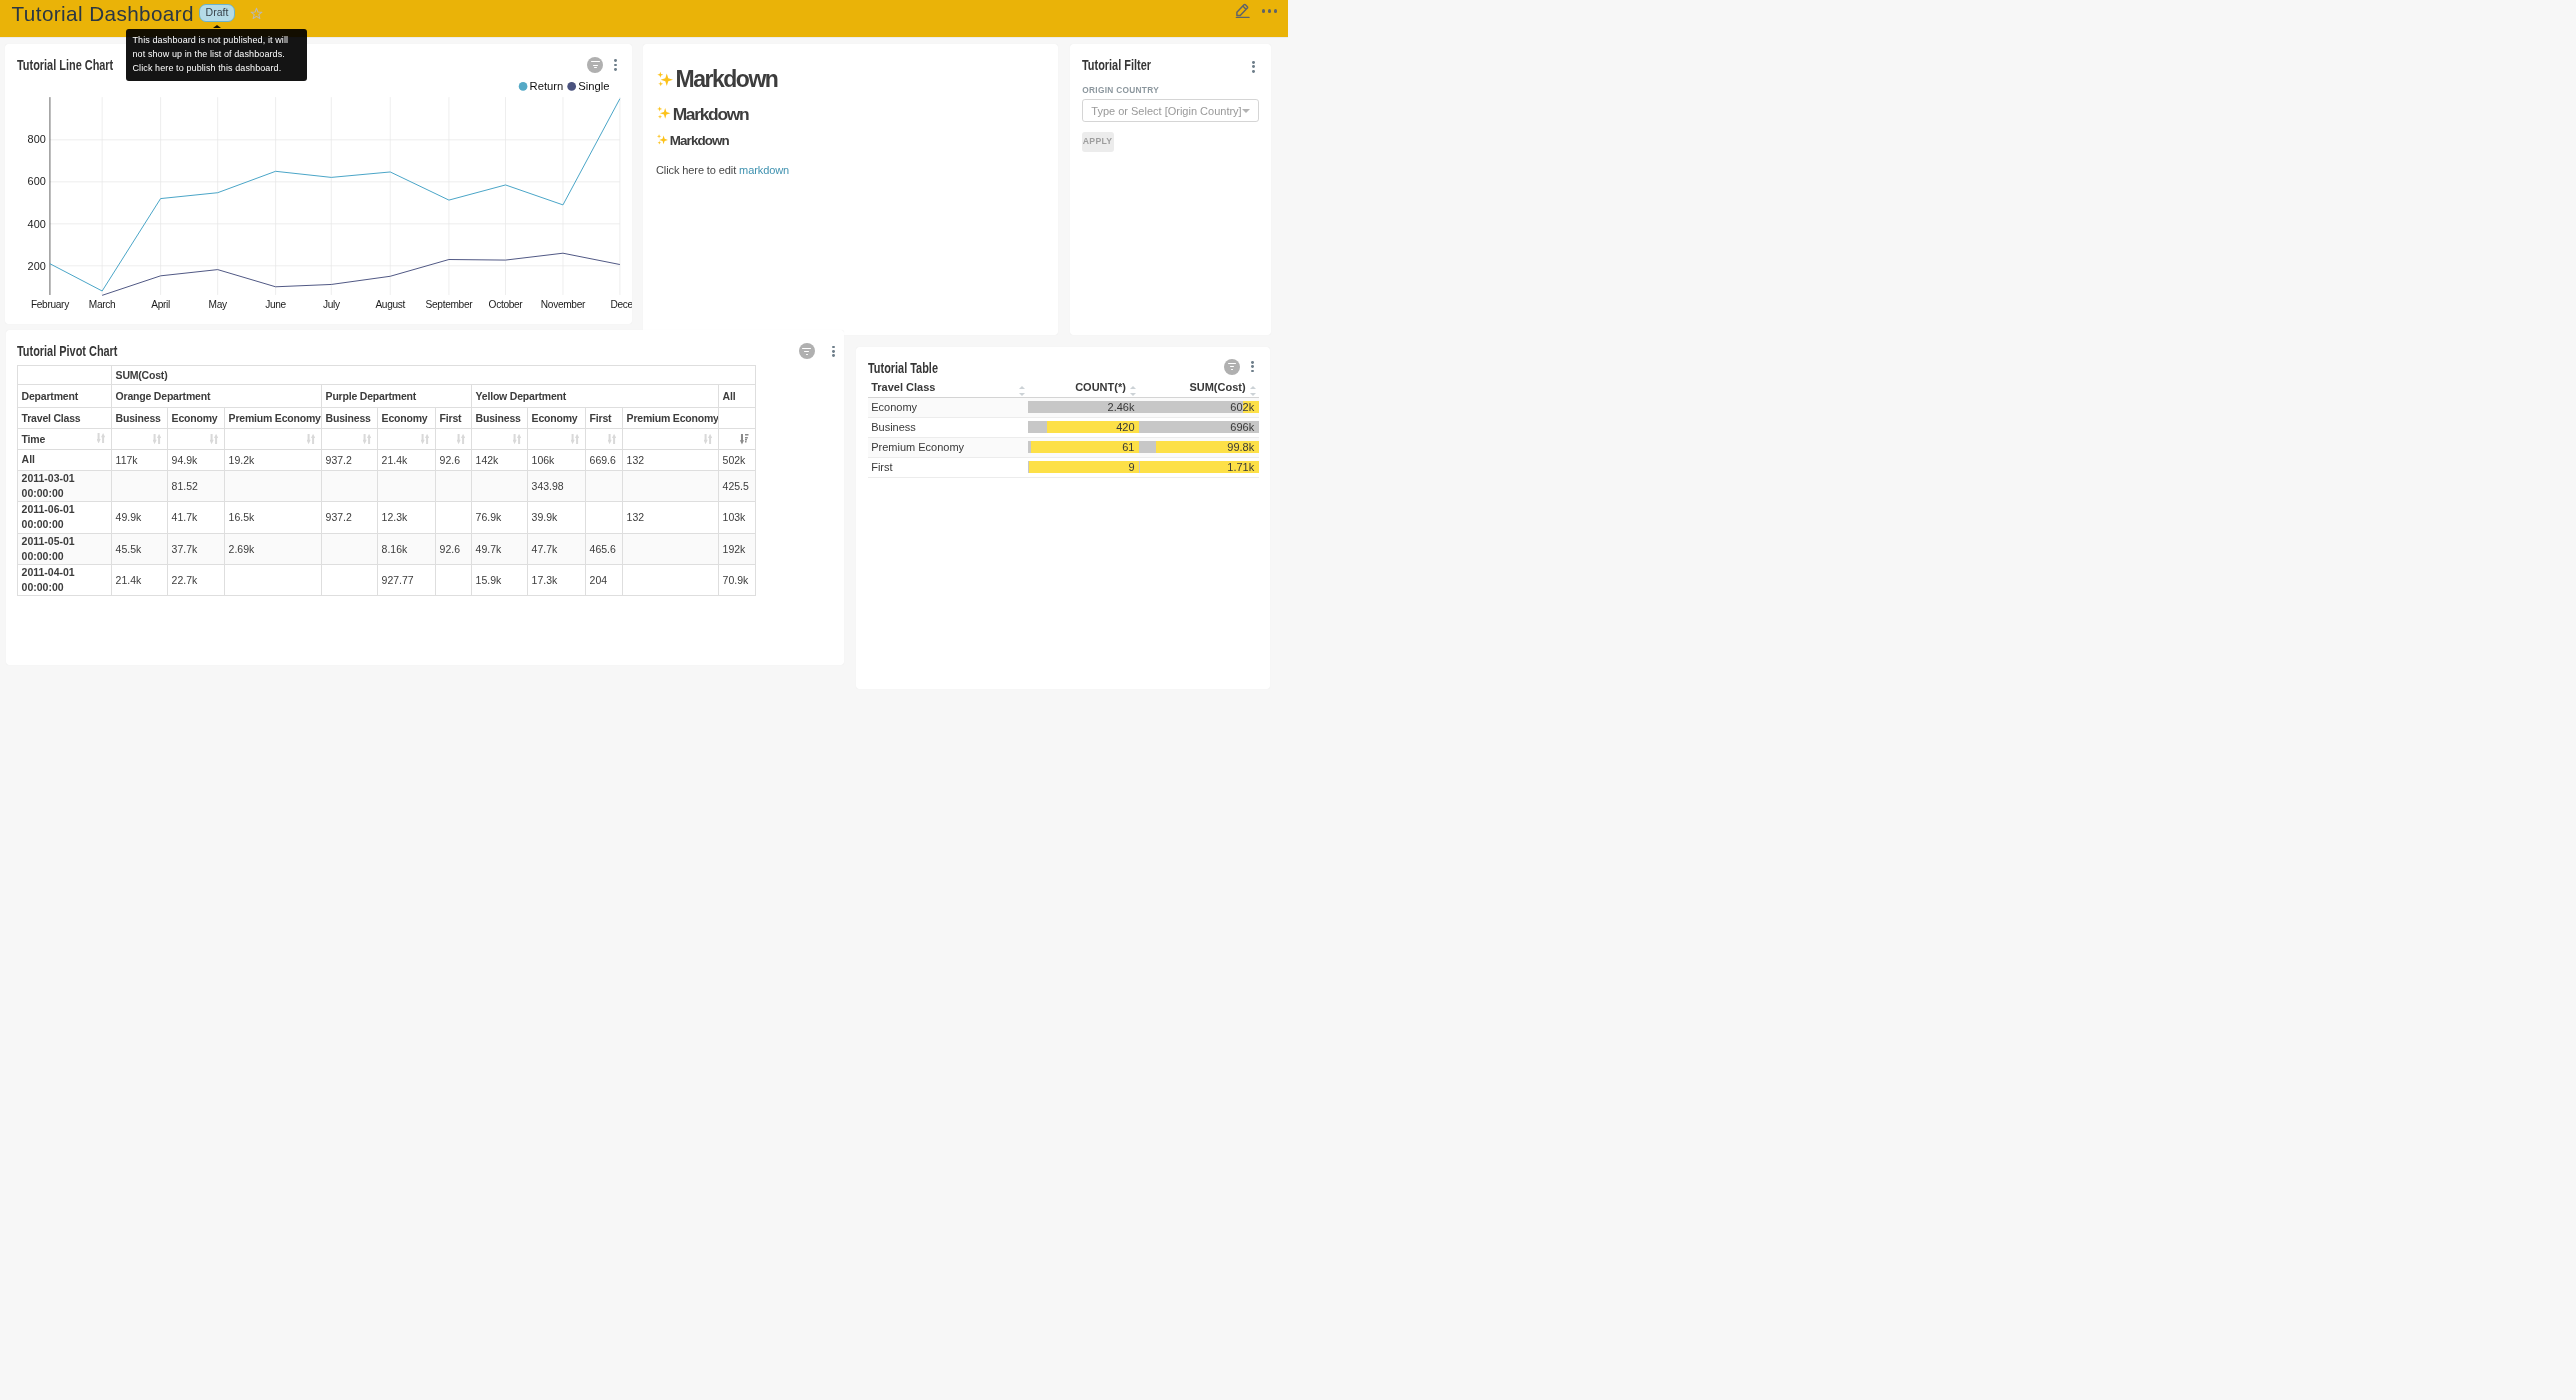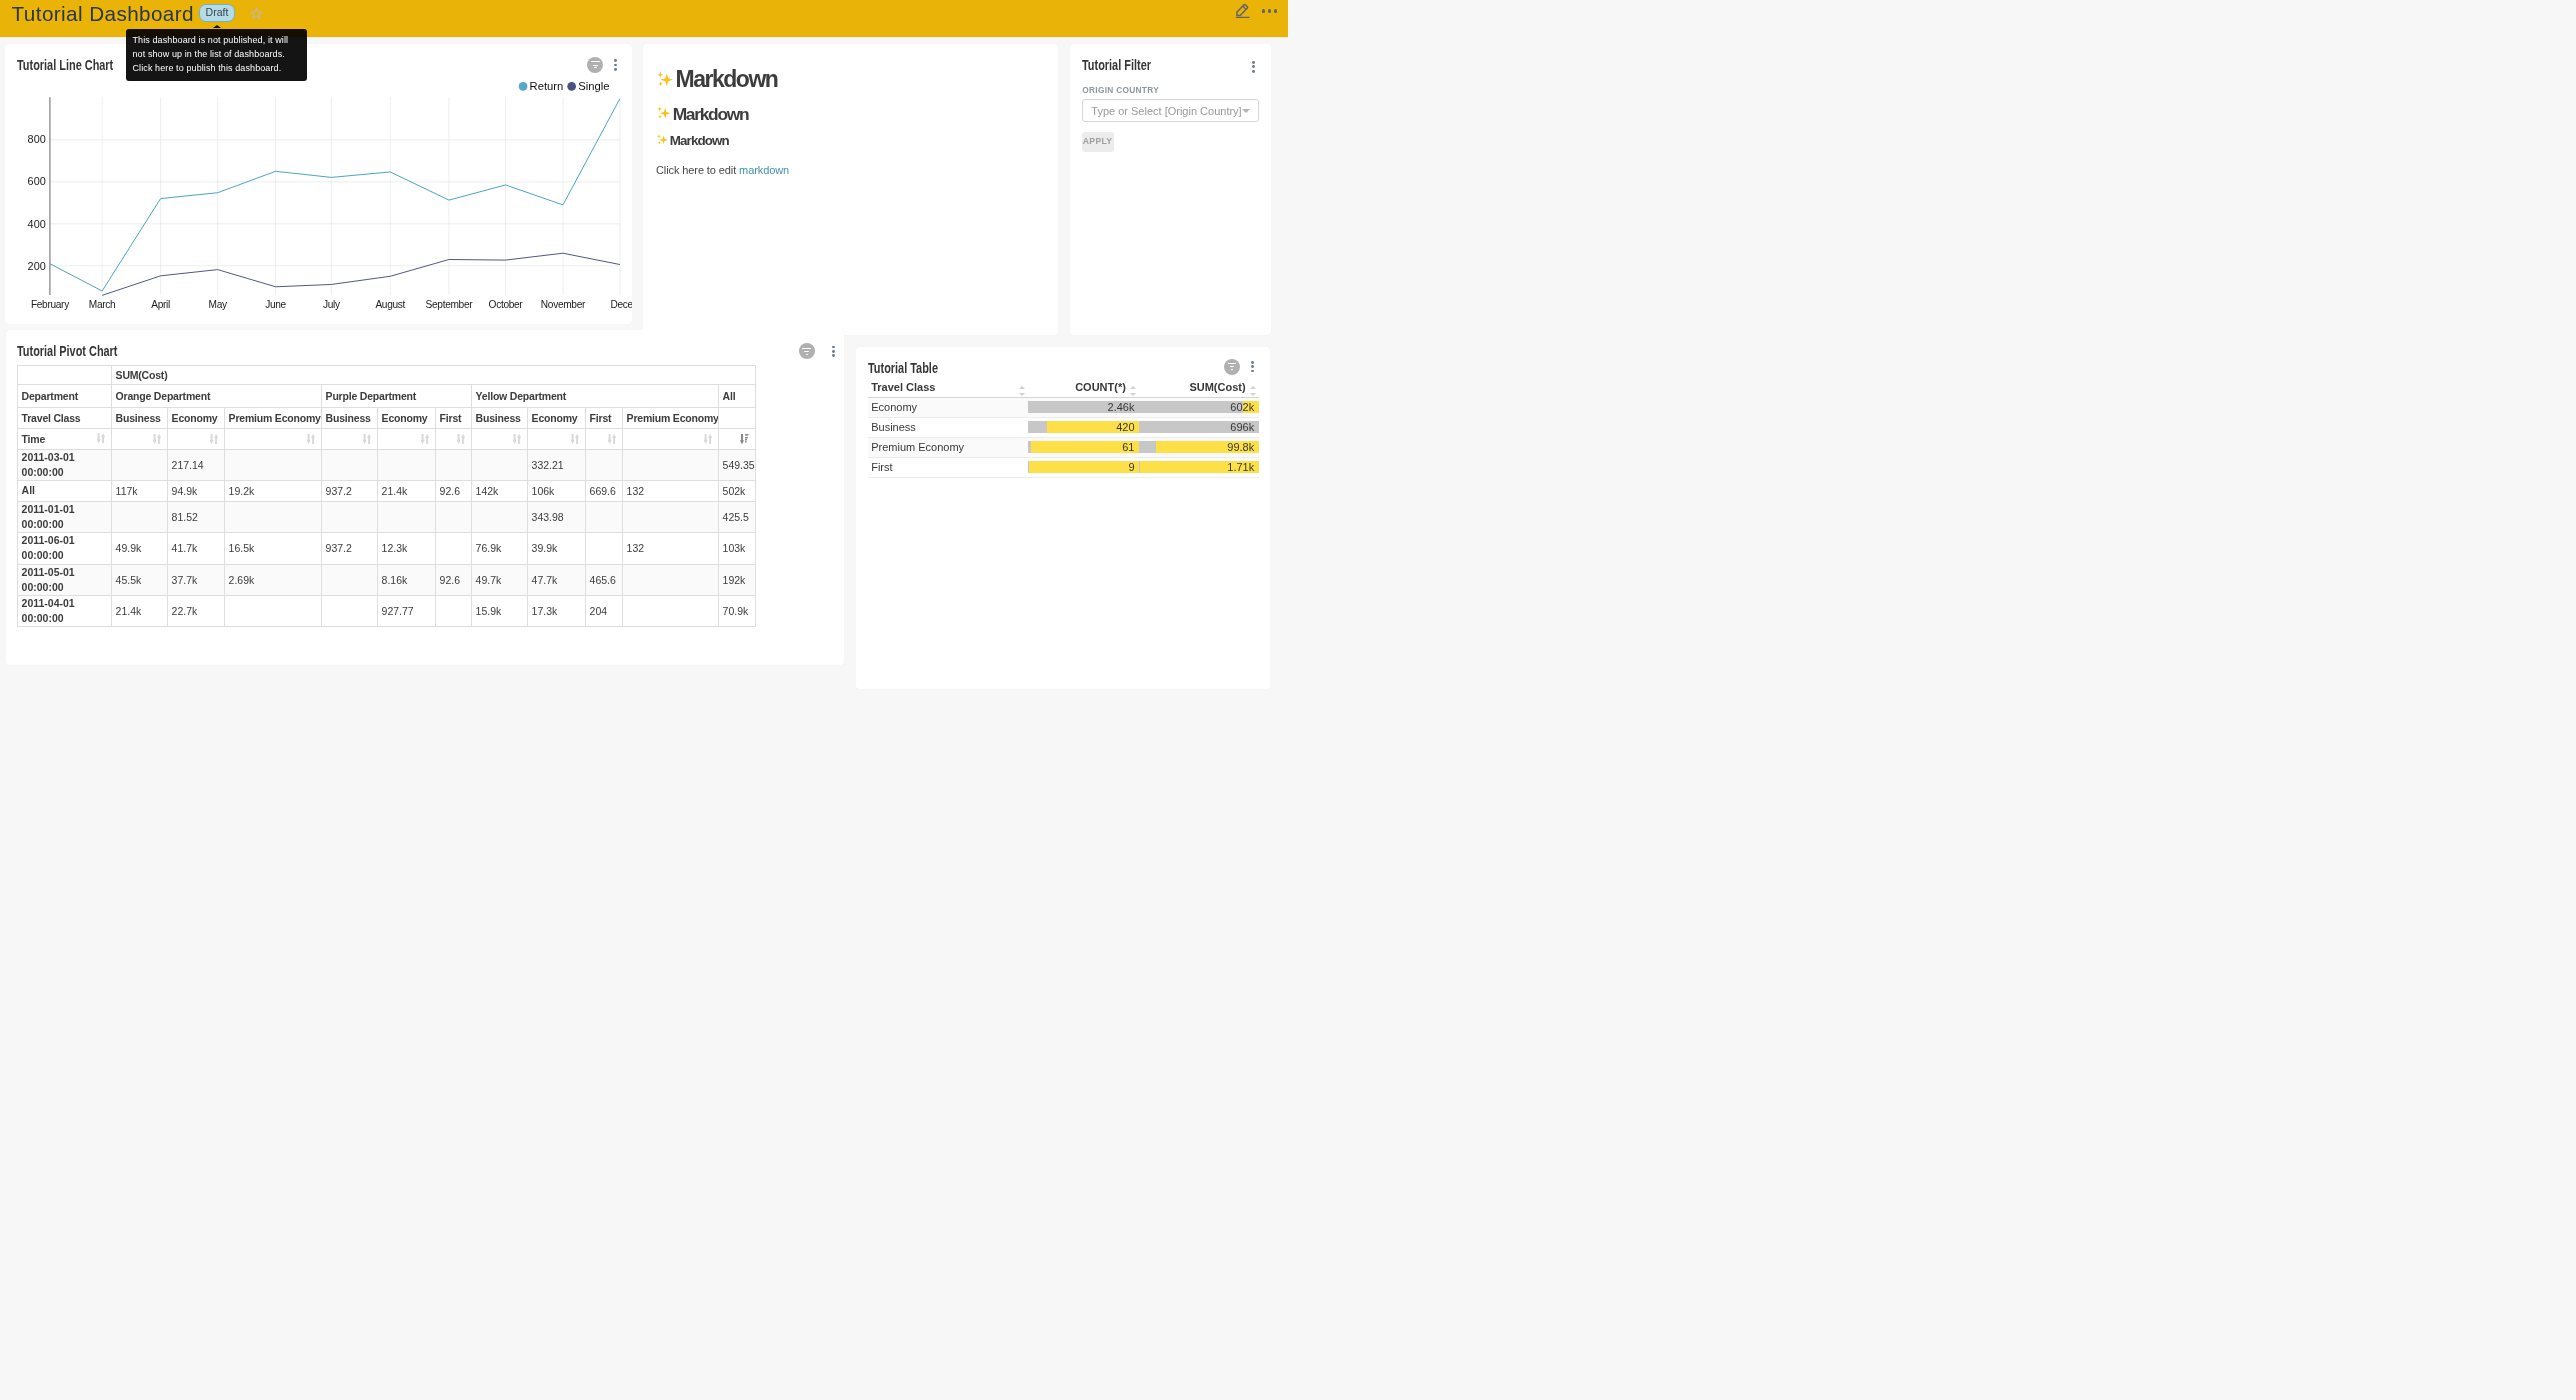--- a/index.html
+++ b/index.html
@@ -275,50 +275,36 @@
           <td>
             <span class="sico si"></span>
           </td>
           <td>
             <span class="sico si"></span>
           </td>
           <td>
             <span class="sico sid"></span>
           </td>
         </tr>
-    <tr style="height:31px" class="z">
-          <td class="b">2011-03-01 00:00:00</td>
-          <td></td>
-          <td>217.14</td>
-          <td></td>
-          <td></td>
-          <td></td>
-          <td></td>
-          <td></td>
-          <td>332.21</td>
-          <td></td>
-          <td></td>
-          <td>549.35</td>
-        </tr>
     <tr style="height:21px">
           <td class="b">All</td>
           <td>117k</td>
           <td>94.9k</td>
           <td>19.2k</td>
           <td>937.2</td>
           <td>21.4k</td>
           <td>92.6</td>
           <td>142k</td>
           <td>106k</td>
           <td>669.6</td>
           <td>132</td>
           <td>502k</td>
         </tr>
     <tr style="height:29px" class="z">
-          <td class="b">2011-01-01 00:00:00</td>
+          <td class="b">2011-03-01 00:00:00</td>
           <td></td>
           <td>81.52</td>
           <td></td>
           <td></td>
           <td></td>
           <td></td>
           <td></td>
           <td>343.98</td>
           <td></td>
           <td></td>

